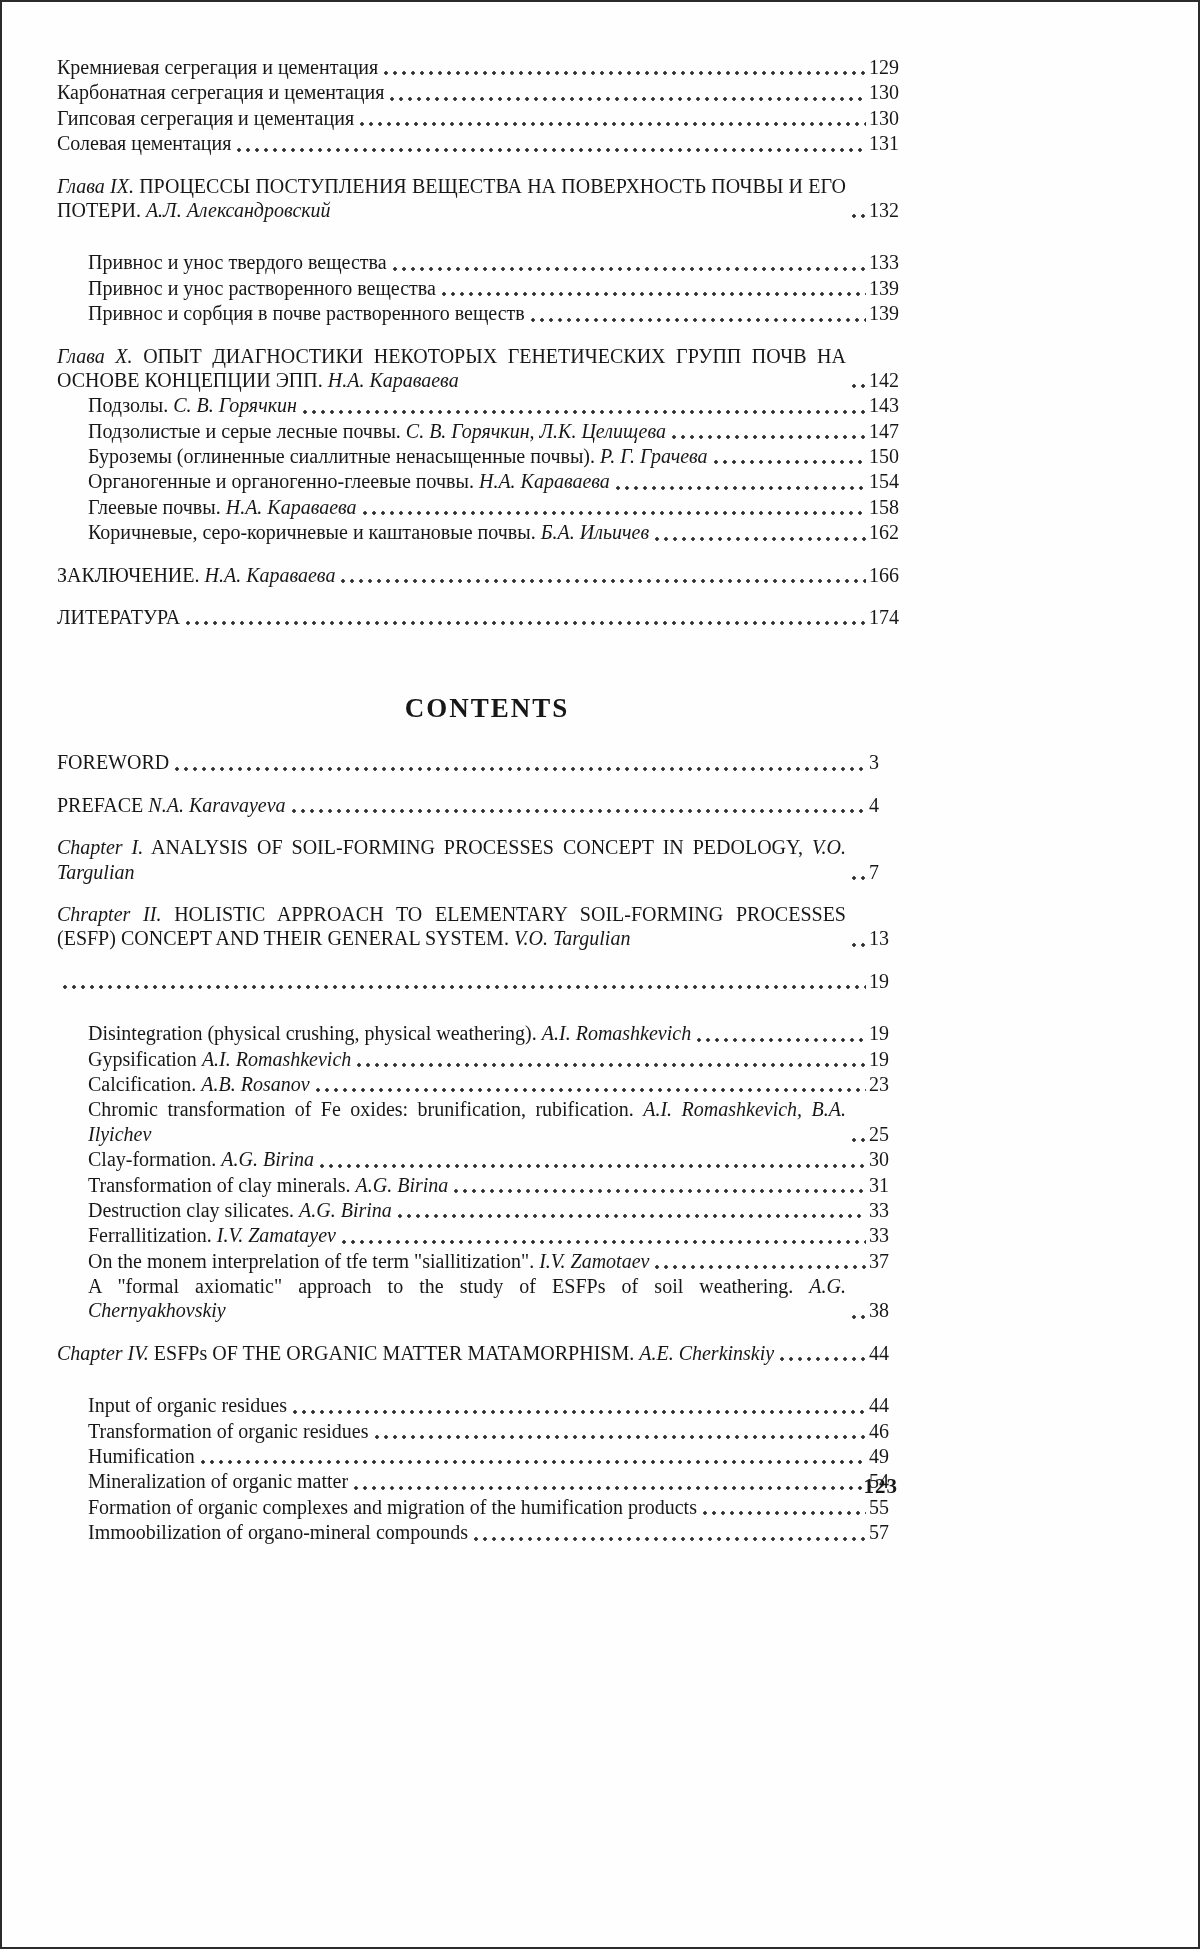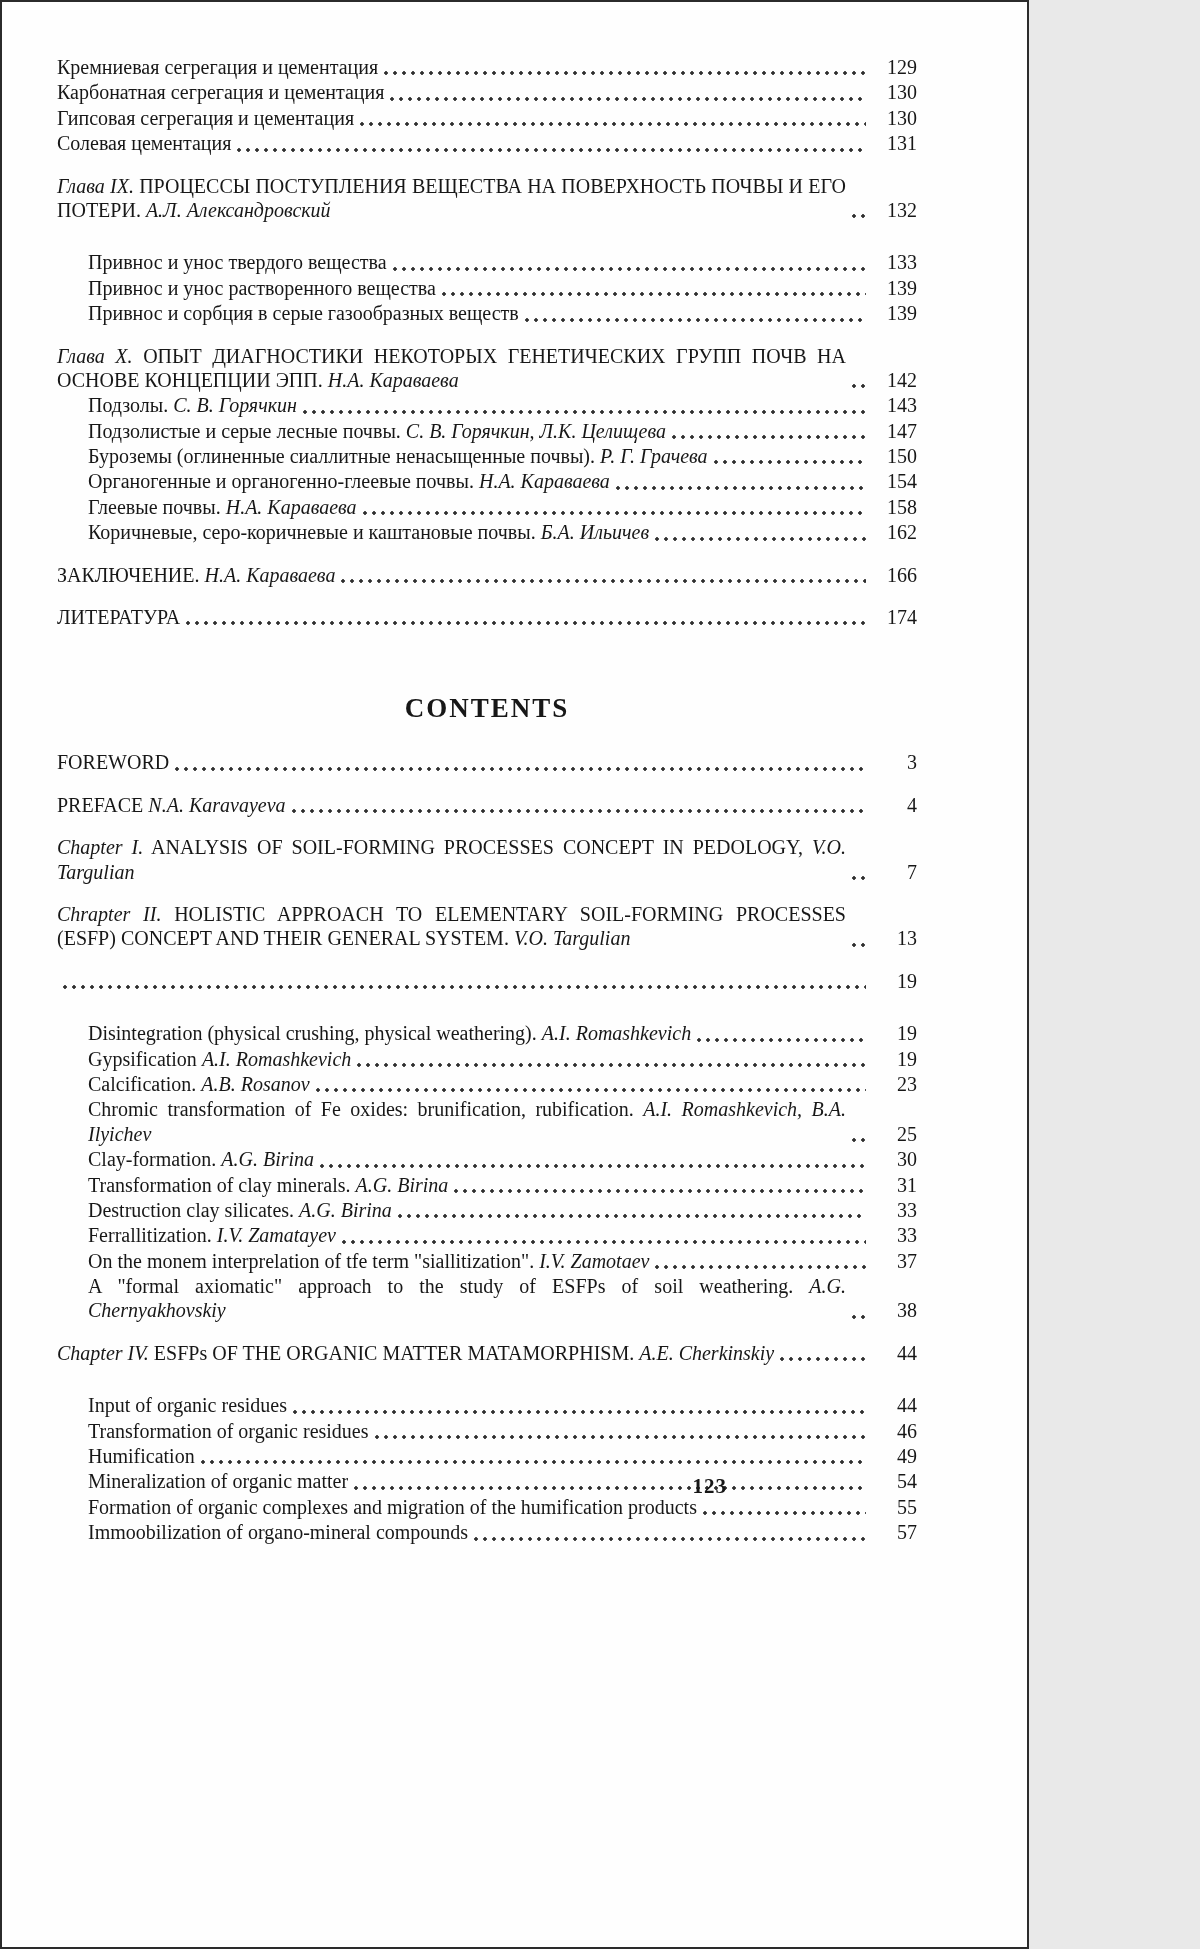--- a/index.html
+++ b/index.html
@@ -4,21 +4,21 @@
 <style>
   html, body { margin: 0; padding: 0; }
   body {
     width: 1200px; height: 1949px;
     background: #e9e9e9;
     font-family: "Liberation Serif", "DejaVu Serif", serif;
     color: #171717;
   }
   .page {
     position: relative;
-    width: 1029px; height: 1949px;
+    width: 1200px; height: 1949px;
     background: #fefefe;
     border: 2px solid #2b2b2b;
     box-sizing: border-box;
     padding: 52px 0 0 55px;
     overflow: hidden;
   }
   .content { width: 860px; }
   .toc-row {
     display: flex;
     align-items: flex-end;
@@ -35,21 +35,21 @@
     flex: 1 1 14px;
     min-width: 14px;
     height: 4px;
     margin: 0 3px 0 6px;
     transform: translateY(-4px);
     background-image: radial-gradient(circle at 2px 2px, #2f2f2f 1.5px, transparent 2px);
     background-size: 9px 4px;
     background-repeat: repeat-x;
     background-position: left bottom;
   }
-  .toc-page { flex: 0 0 auto; min-width: 48px; text-align: right; }
+  .toc-page { flex: 0 0 auto; min-width: 48px; text-align: left; }
   .contents-heading {
     margin: 64px 0 26px;
     text-align: center;
     font-size: 27px;
     font-weight: bold;
     letter-spacing: 2px;
   }
   .folio {
     position: absolute;
     top: 1472px; left: 0; width: 100%;
@@ -94,21 +94,21 @@
           <span class="toc-text"><span>Привнос и унос твердого вещества</span></span>
           <span class="leader"></span>
           <span class="toc-page">133</span>
         </div>
         <div class="toc-row indent-1">
           <span class="toc-text"><span>Привнос и унос растворенного вещества</span></span>
           <span class="leader"></span>
           <span class="toc-page">139</span>
         </div>
         <div class="toc-row indent-1">
-          <span class="toc-text"><span>Привнос и сорбция в серые газообразных веществ</span></span>
+          <span class="toc-text"><span>Привнос и сорбция в почве растворенного веществ</span></span>
           <span class="leader"></span>
           <span class="toc-page">139</span>
         </div>
         <div class="toc-row indent-0 gap-lg">
           <span class="toc-text"><span class="italic">Глава X.</span> <span>ОПЫТ ДИАГНОСТИКИ НЕКОТОРЫХ ГЕНЕТИЧЕСКИХ ГРУПП ПОЧВ НА ОСНОВЕ КОНЦЕПЦИИ ЭПП.</span> <span class="italic">Н.А. Караваева</span></span>
           <span class="leader"></span>
           <span class="toc-page">142</span>
         </div>
         <div class="toc-row indent-1">
           <span class="toc-text"><span>Подзолы.</span> <span class="italic">С. В. Горячкин</span></span>

